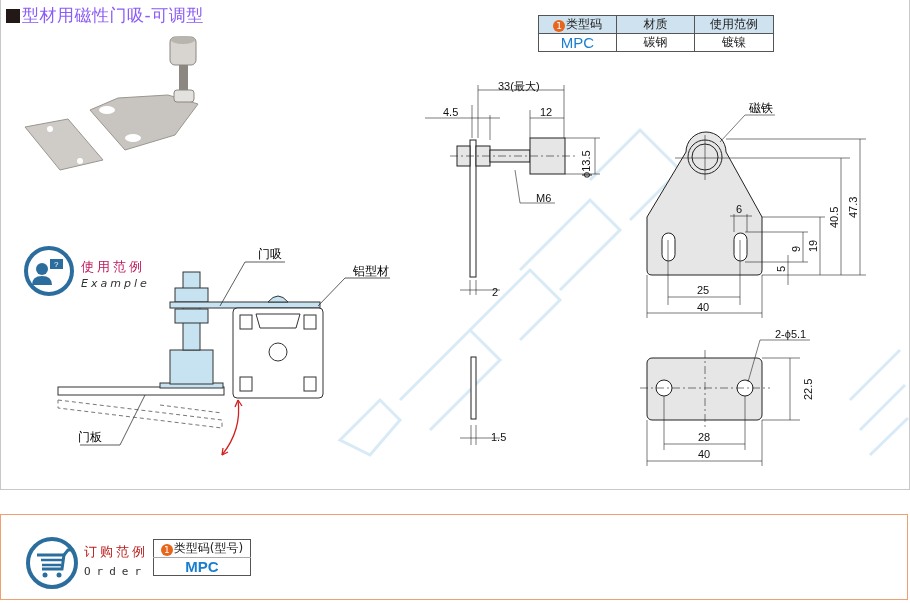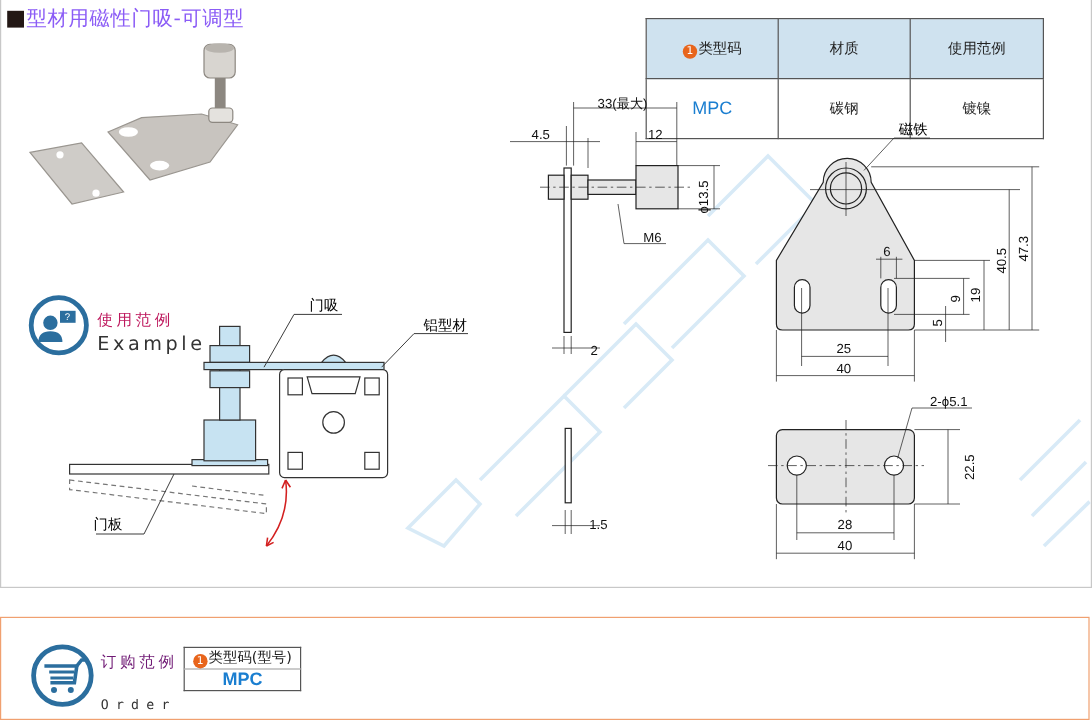--- a/index.html
+++ b/index.html
@@ -1,38 +1,38 @@
 <!DOCTYPE html>
 <html><head>
 <meta charset="utf-8">
 <style>
   html,body{margin:0;padding:0;background:#fff;}
   body{width:910px;height:603px;position:relative;overflow:hidden;font-family:"DejaVu Sans","Liberation Sans",sans-serif;color:#222;}
   .frame-top{position:absolute;left:0;top:0;width:908px;height:489px;border:1px solid #c8c8c8;border-top:none;}
   .title{position:absolute;left:6px;top:4px;font-size:17px;color:#8b5cf6;display:flex;align-items:center;letter-spacing:0.5px;}
   .title .sq{display:inline-block;width:14px;height:14px;background:#231815;margin-right:2px;}
   table.spec{position:absolute;left:538px;top:15px;border-collapse:collapse;font-size:12px;}
-  table.spec td,table.spec th{border:1px solid #555;height:17px;padding:16px;text-align:center;font-weight:normal;}
+  table.spec td,table.spec th{border:1px solid #555;height:17px;padding:0;text-align:center;font-weight:normal;}
   table.spec th{background:#cfe2ef;}
   table.spec .c1{width:77px}
   table.spec .c2{width:77px}
   table.spec .c3{width:78px}
   .num{display:inline-block;width:12px;height:12px;border-radius:50%;background:#e8651c;color:#fff;font-size:9px;line-height:12px;text-align:center;margin-right:1px;vertical-align:-1px;}
   .mpc{color:#1a7ed0;font-family:"Liberation Sans",sans-serif;font-size:15px;font-weight:bold;}
   .label-cn{font-size:12px;color:#111;}
   .dim{font-family:"Liberation Sans",sans-serif;font-size:11px;fill:#111;}
   .ex-icon{position:absolute;left:23px;top:245px;}
   .ex-text{position:absolute;left:81px;top:258px;}
   .ex-text .cn{font-size:13px;letter-spacing:3px;color:#be185d;}
-  .ex-text .en{font-size:16px;letter-spacing:3px;color:#333;margin-top:1px;}
+  .ex-text .en{font-size:11px;letter-spacing:3px;color:#333;margin-top:1px;font-style:italic;}
   .order-box{position:absolute;left:0;top:514px;width:908px;height:86px;border:1.5px solid #f0a070;box-sizing:border-box;}
   .or-icon{position:absolute;left:24px;top:535px;}
   .or-text{position:absolute;left:84px;top:543px;}
-  .or-text .cn{font-size:13px;letter-spacing:3px;color:#701a75;}
-  .or-text .en{font-size:11px;letter-spacing:6px;color:#333;margin-top:20px;font-family:"DejaVu Sans Mono",monospace;}
+  .or-text .cn{font-size:13px;letter-spacing:3px;color:#b91c1c;}
+  .or-text .en{font-size:11px;letter-spacing:6px;color:#333;margin-top:4px;font-family:"DejaVu Sans Mono",monospace;}
   table.order{position:absolute;left:153px;top:539px;border-collapse:collapse;font-size:12px;}
   table.order td{border:1px solid #555;width:96px;height:17px;text-align:center;padding:0;margin-top:24px;}
   table.order .hd{border-bottom:1px solid #aaa;}
   svg{position:absolute;left:0;top:0;}
 </style>
 </head>
 <body>
 
 <div class="frame-top"></div>
 

